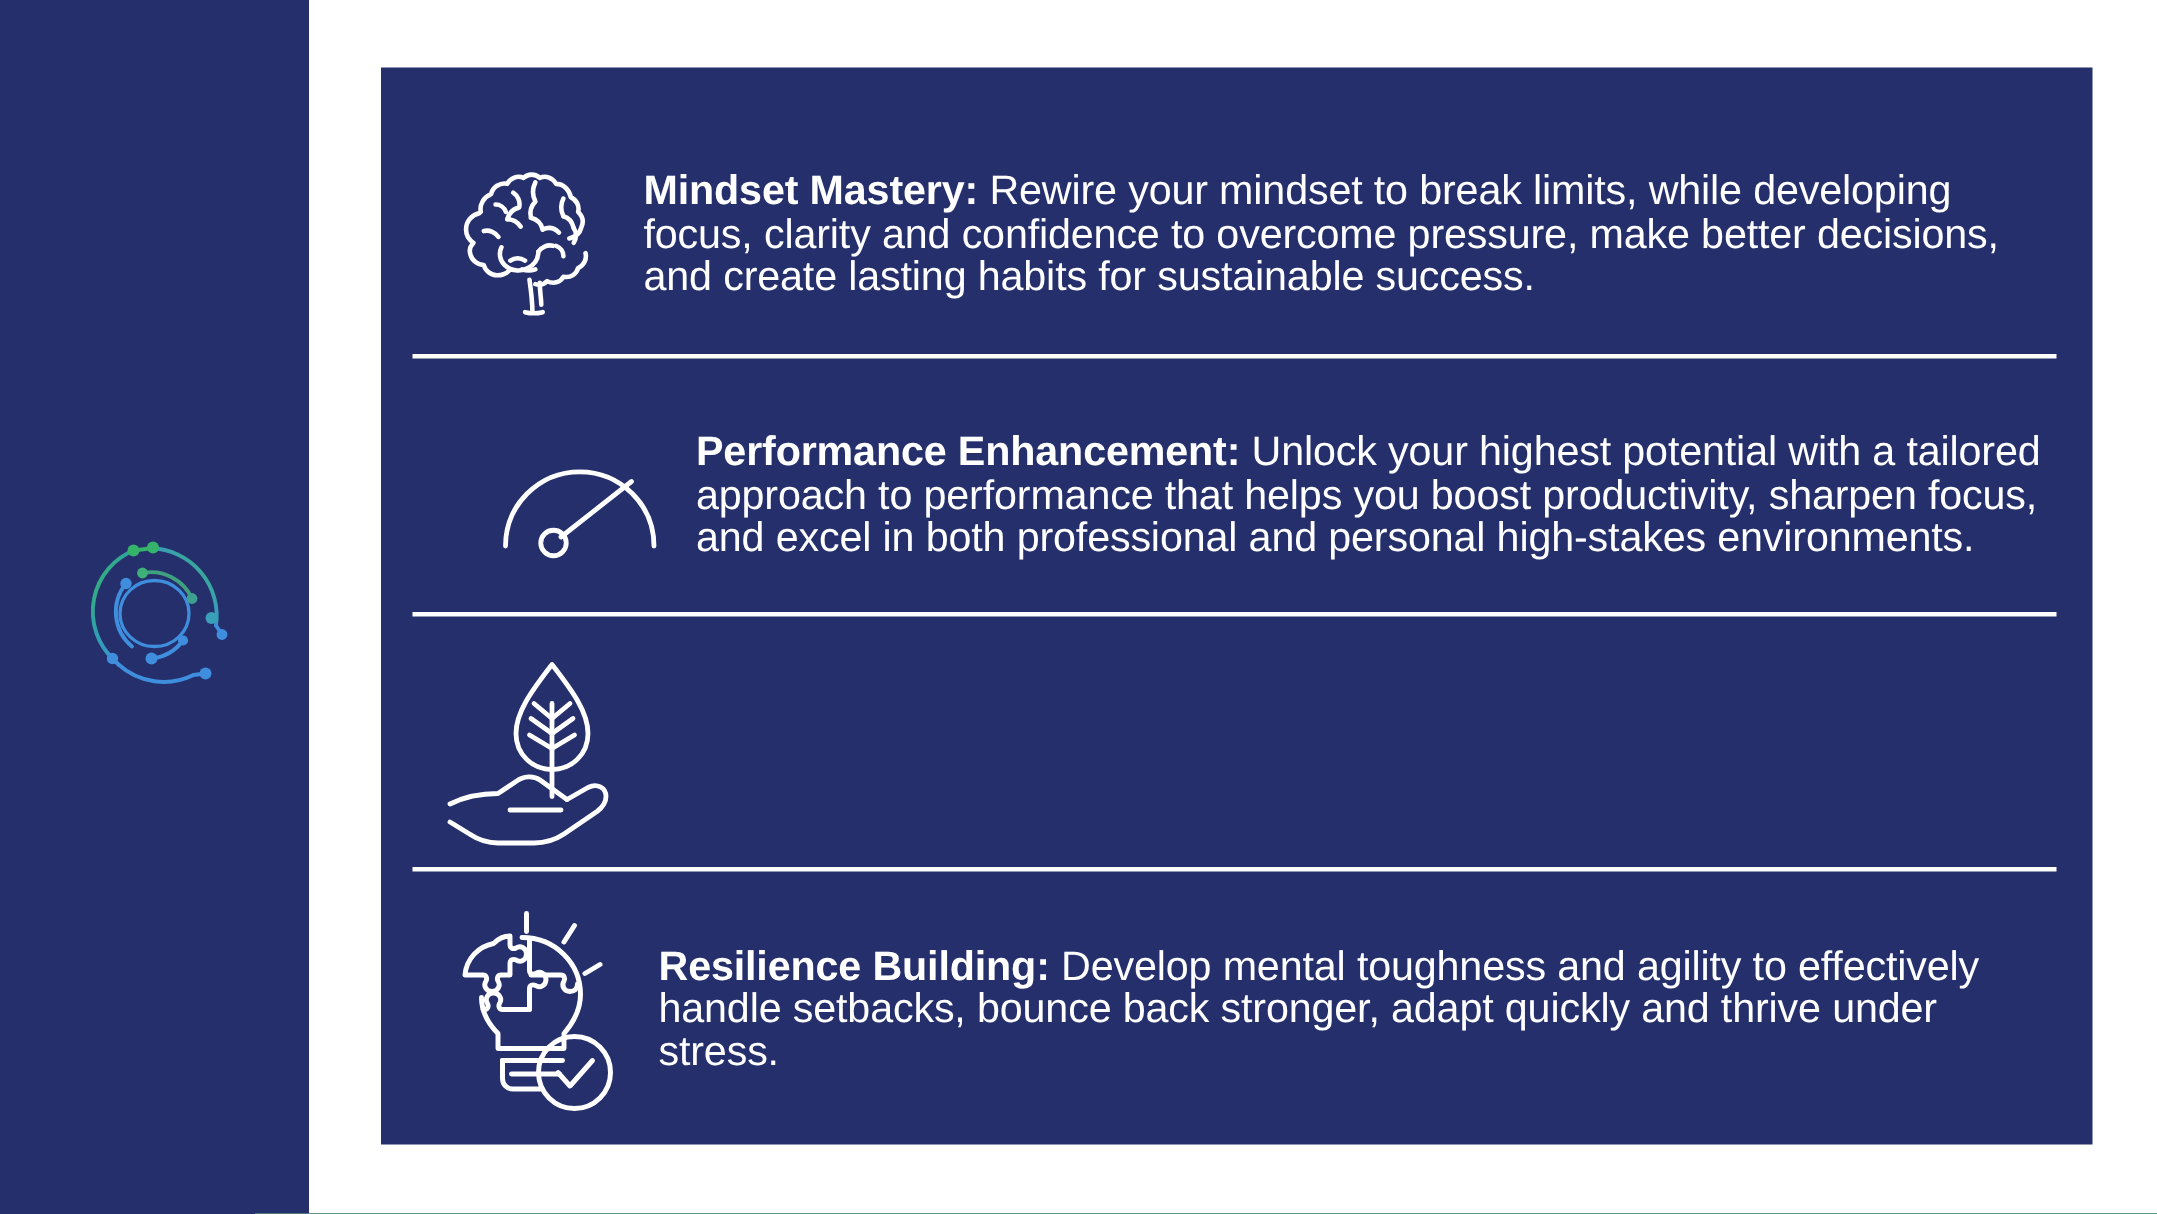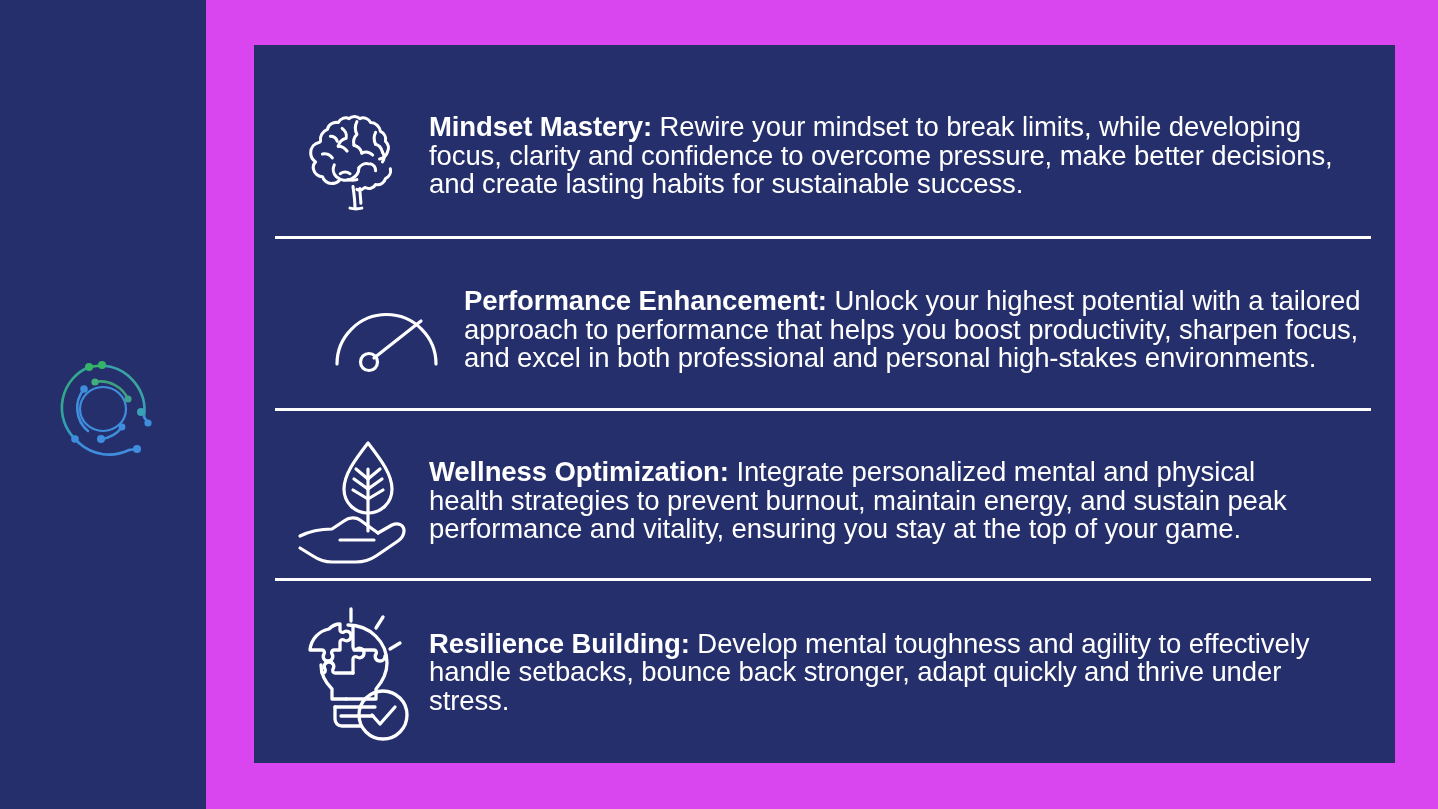--- a/index.html
+++ b/index.html
@@ -12,21 +12,21 @@
     height: 809px;
     overflow: hidden;
     font-family: "Liberation Sans", sans-serif;
     -webkit-font-smoothing: antialiased;
   }
 
   .slide {
     position: relative;
     width: 1438px;
     height: 809px;
-    background: #d946ef;
+    background: #ffffff;
   }
 
   
   .left-panel {
     position: absolute;
     left: 0;
     top: 0;
     width: 206px;
     height: 809px;
     background: #252f6b;
@@ -64,21 +64,21 @@
     position: absolute;
     left: 0;
     width: 100%;
     display: flex;
     align-items: flex-start;
     box-sizing: border-box;
   }
   .feature-row.r0 { top: 30px;  height: 162px; align-items: center; }
   .feature-row.r1 { top: 205px; height: 160px; align-items: center; padding-left: 35px; }
   .feature-row.r2 { top: 375px; height: 162px; align-items: center; }
-  .feature-row.r3 { top: 545px; height: 165px; align-items: center; }
+  .feature-row.r3 { top: 545px; height: 165px; align-items: center; gap: 10px; }
 
   .feature-icon {
     flex: 0 0 auto;
     width: 155px;
     margin-left: 20px;
     display: flex;
     align-items: center;
     justify-content: center;
   }
   .feature-icon svg {
@@ -247,23 +247,20 @@
                 <path d="M76 54 L90 44"></path>
               <path d="M76 64 L61 55"></path>
                 <path d="M76 64 L91 55"></path>
 
               <path d="M8 101 C18 96 30 94 40 94 L52 86 C57 82 64 82 68 85 L86 98"></path>
               <path d="M86 98 L100 90 C106 87 112 90 112 96 C112 100 110 103 106 106 L84 121 C78 125 71 127 64 127 L40 127 C33 127 27 125 21 121 L8 113"></path>
               <path d="M48 105 L82 105"></path>
             </g>
           </svg>
         </div>
-        <div class="feature-text">
-          <span class="ft-title">Wellness Optimization:</span><span class="ft-body"> Integrate personalized mental and physical health strategies to prevent burnout, maintain energy, and sustain peak performance and vitality, ensuring you stay at the top of your game.</span>
-        </div>
       </div>
 
       <div class="separator s2"></div>
 
       <div class="feature-row r3">
         <div class="feature-icon icon-resilience">
           <svg viewBox="0 0 122 140" xmlns="http://www.w3.org/2000/svg">
             <g stroke="#ffffff" fill="none" stroke-width="3.3" stroke-linecap="round" stroke-linejoin="round">
 
               <line x1="60" y1="6" x2="60" y2="18"></line>

